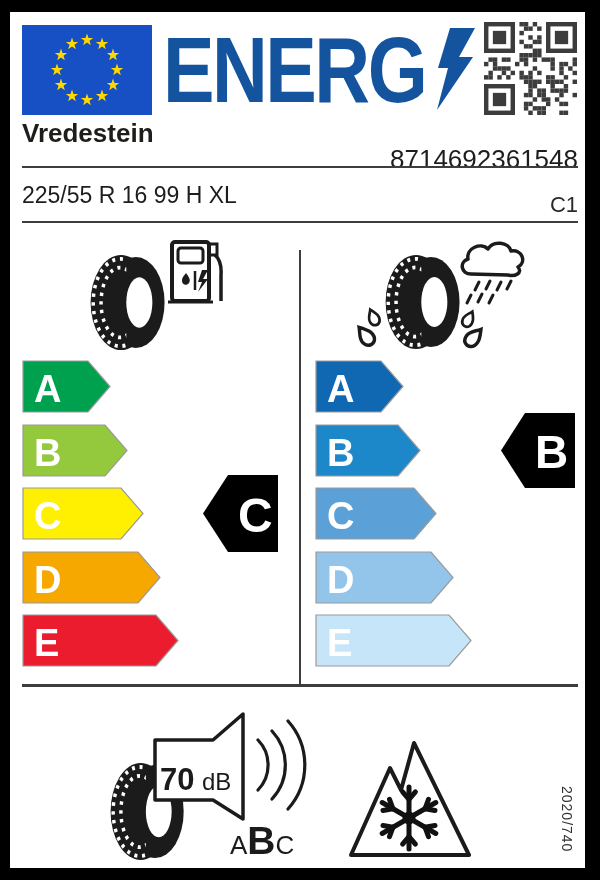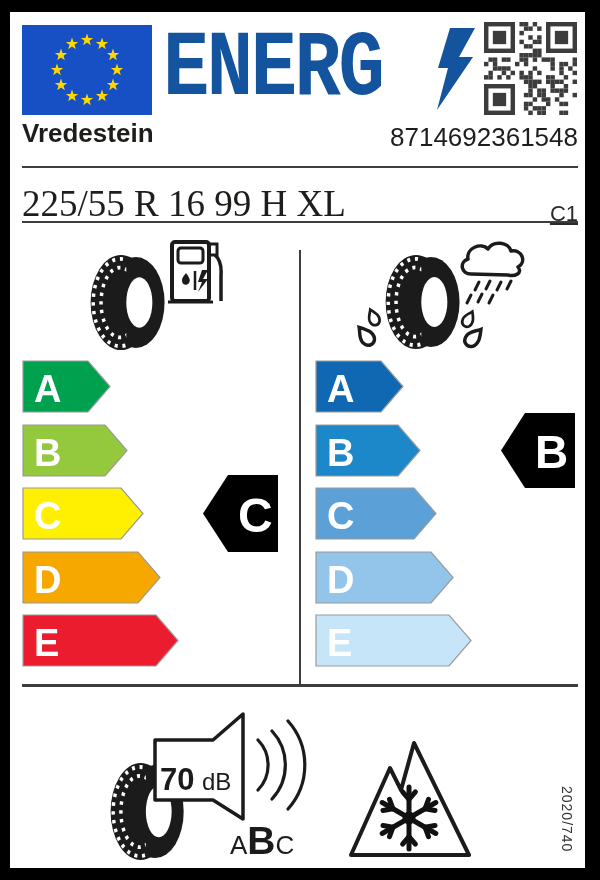--- a/index.html
+++ b/index.html
@@ -4,21 +4,21 @@
 <style>
   html,body{margin:0;padding:0;background:#000;}
   .stage{position:relative;width:600px;height:880px;background:#fff;overflow:hidden;
          font-family:"Liberation Sans",sans-serif;color:#1d1d1b;}
   .abs{position:absolute;}
   .frame{position:absolute;background:#000;pointer-events:none;}
   .energ-text{font-weight:bold;font-size:92px;line-height:1;letter-spacing:-3px;
               color:#14549F;transform:scaleX(0.84);transform-origin:left top;display:inline-block;}
   .brand{font-size:26px;font-weight:bold;}
   .barcode{font-size:26px;}
-  .sizes{font-size:37px;font-family:Liberation Serif, serif;}
+  .sizes{font-size:23px;}
   .tclass{font-size:22px;color:#2a2a2a;}
   .rule{position:absolute;background:#3d3d3d;height:2px;}
   .vrule{position:absolute;background:#3d3d3d;width:2px;}
   .reg{position:absolute;font-size:14px;color:#333;letter-spacing:1px;
        transform:rotate(90deg);transform-origin:left top;white-space:nowrap;}
   svg text{font-family:"Liberation Sans",sans-serif;}
 </style>
 </head>
 <body>
 
@@ -35,21 +35,21 @@
         <polygon points="80.0,64.5 81.5,68.9 86.2,69.0 82.5,71.8 83.8,76.2 80.0,73.6 76.2,76.2 77.5,71.8 73.8,69.0 78.5,68.9"></polygon>
         <polygon points="65.0,68.5 66.5,72.9 71.2,73.0 67.5,75.8 68.8,80.3 65.0,77.6 61.2,80.3 62.5,75.8 58.8,73.0 63.5,72.9"></polygon>
         <polygon points="50.0,64.5 51.5,68.9 56.2,69.0 52.5,71.8 53.8,76.2 50.0,73.6 46.2,76.2 47.5,71.8 43.8,69.0 48.5,68.9"></polygon>
         <polygon points="39.0,53.5 40.5,57.9 45.2,58.0 41.5,60.8 42.8,65.3 39.0,62.6 35.2,65.3 36.5,60.8 32.8,58.0 37.5,57.9"></polygon>
         <polygon points="35.0,38.5 36.5,42.9 41.2,43.0 37.5,45.8 38.8,50.3 35.0,47.6 31.2,50.3 32.5,45.8 28.8,43.0 33.5,42.9"></polygon>
         <polygon points="39.0,23.5 40.5,27.9 45.2,28.0 41.5,30.8 42.8,35.3 39.0,32.6 35.2,35.3 36.5,30.8 32.8,28.0 37.5,27.9"></polygon>
         <polygon points="50.0,12.5 51.5,16.9 56.2,17.0 52.5,19.8 53.8,24.3 50.0,21.6 46.2,24.3 47.5,19.8 43.8,17.0 48.5,16.9"></polygon>
       </g>
   </svg>
 
-  <div class="abs" style="left:163px;top:24px;width:320px;height:90px;font-family:Liberation Mono, monospace;">
+  <div class="abs" style="left:163px;top:24px;width:320px;height:90px;">
     <span class="energ-text">ENERG</span>
     <svg class="abs" style="left:274px;top:4px;" width="38" height="82" viewBox="0 0 38 82">
       <polygon points="13,0 38,0 22,29 36,29 0,82 11,40 1,40" fill="#14549F"></polygon>
     </svg>
   </div>
 
   <svg class="abs" style="left:484px;top:22px;" width="93" height="93" viewBox="0 0 93 93">
     <g id="qr-modules" fill="#3c3c3c">
         <rect x="35.43" y="0.00" width="4.43" height="4.43"></rect>
         <rect x="39.86" y="0.00" width="4.43" height="4.43"></rect>
@@ -167,25 +167,25 @@
         <rect x="62.00" y="0.00" width="31.00" height="31.00"></rect>
         <rect x="66.43" y="4.43" width="22.14" height="22.14" fill="#fff"></rect>
         <rect x="70.86" y="8.86" width="13.29" height="13.29"></rect>
         <rect x="0.00" y="62.00" width="31.00" height="31.00"></rect>
         <rect x="4.43" y="66.43" width="22.14" height="22.14" fill="#fff"></rect>
         <rect x="8.86" y="70.86" width="13.29" height="13.29"></rect>
       </g>
   </svg>
 
   <div class="abs brand" style="left:22px;top:118px;">Vredestein</div>
-  <div class="abs barcode" style="right:22px;top:122px;">8714692361548</div>
+  <div class="abs barcode" style="right:22px;top:144px;">8714692361548</div>
   <div class="rule" style="left:22px;top:166px;width:556px;"></div>
 
   <div class="abs sizes" style="left:22px;top:182px;">225/55 R 16 99 H XL</div>
-  <div class="abs tclass" style="right:22px;top:201px;text-decoration:underline;">C1</div>
+  <div class="abs tclass" style="right:22px;top:192px;">C1</div>
   <div class="rule" style="left:22px;top:221px;width:556px;"></div>
 
   <svg width="0" height="0" style="position:absolute">
     <defs>
       <clipPath id="treadClip">
           <rect x="0" y="0" width="44" height="100"></rect>
         </clipPath>
       <g id="tireSym">
         <ellipse cx="38" cy="50" rx="35" ry="49" fill="#1b1b1b"></ellipse>
         <ellipse cx="55" cy="50" rx="33" ry="47" fill="#1b1b1b"></ellipse>

